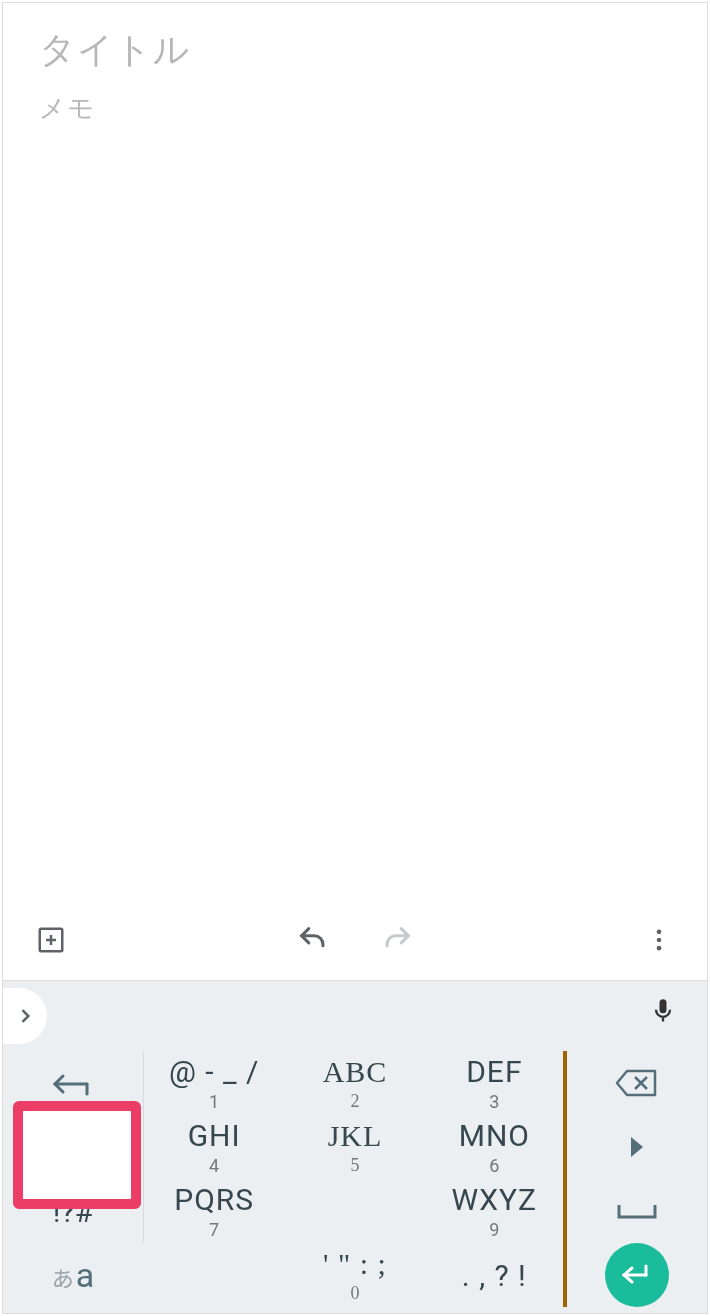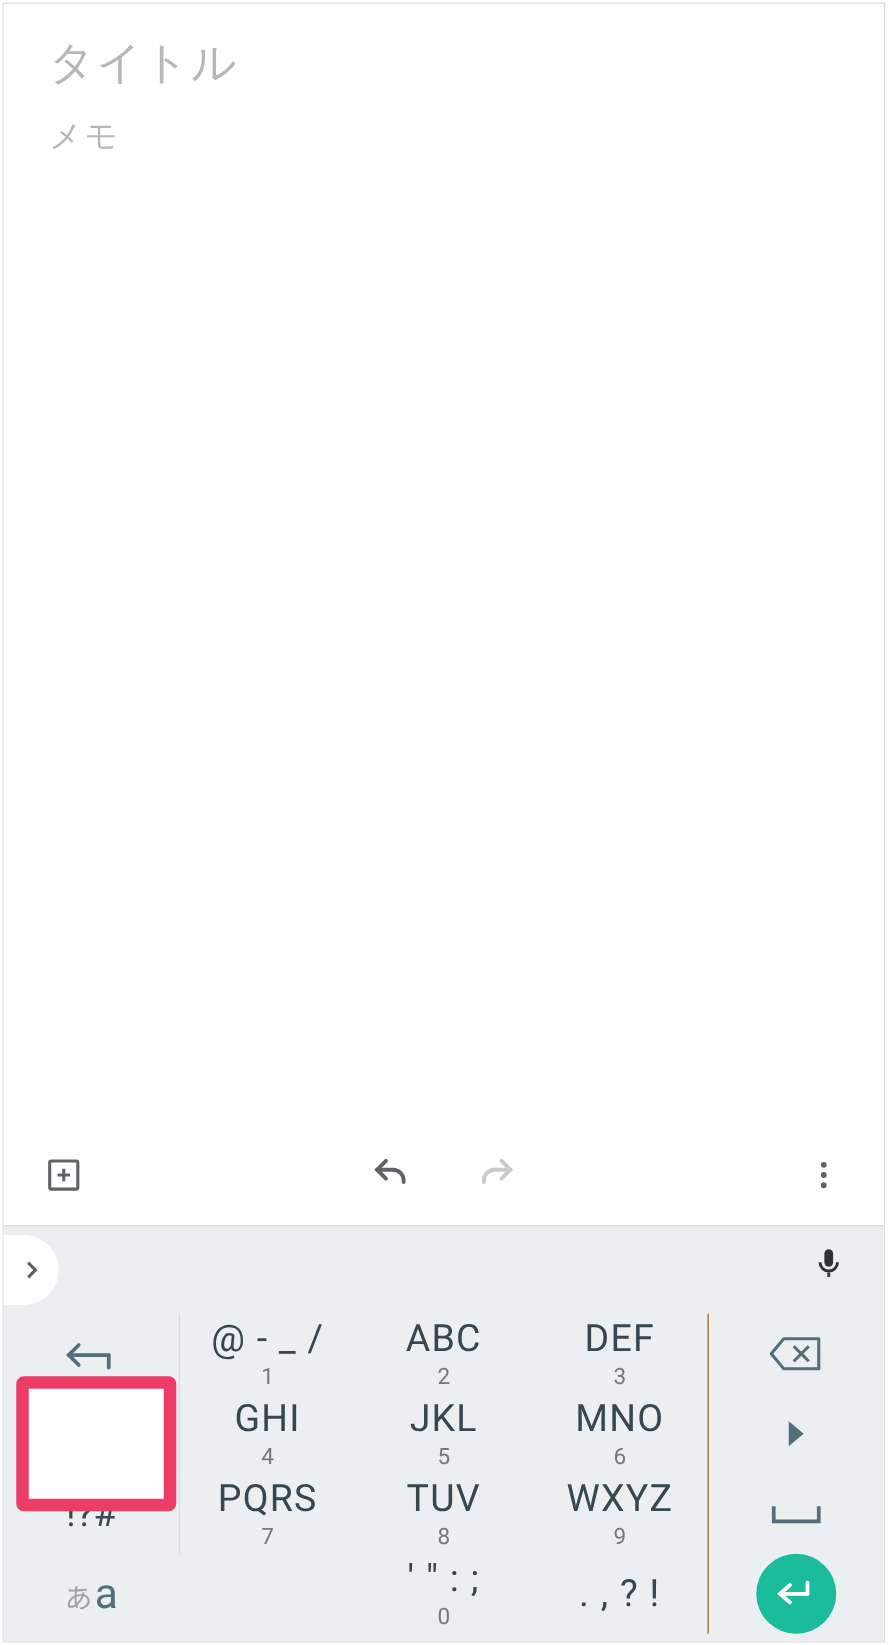--- a/index.html
+++ b/index.html
@@ -17,22 +17,22 @@
   .keyboard { background:#eceff1; display:flex; flex-direction:column; border-top:1px solid #ddd; }
   .suggest-bar { height:70px; display:flex; align-items:center; position:relative; }
   .suggest-tab { width:44px; height:56px; background:#fff; border-radius:0 28px 28px 0; display:flex; align-items:center; justify-content:center; color:#5f6368; }
   .mic { position:absolute; right:30px; top:16px; color:#333; }
   .key-grid { flex:1; display:grid; grid-template-columns: 140px 1fr 1fr 1fr 140px; grid-template-rows: repeat(4, 1fr); padding-bottom:6px; }
   .key { display:flex; flex-direction:column; align-items:center; justify-content:center; color:#37474f; cursor:pointer; user-select:none; position:relative; }
   .key .main { font-size:30px; font-weight:400; letter-spacing:1px; }
   .key .sub { font-size:18px; color:#70797f; margin-top:2px; }
   .side { color:#546e7a; }
   .vline-l { border-left:1px solid #d6dbde; }
-  .vline-r { border-right:1px solid #a16207; }
-  .col1 { grid-column:1; } .col2{grid-column:2;} .col3{grid-column:3;} .col4{grid-column:4;} .col5{grid-column:5;}
+  .vline-r { border-right:4px solid #a16207; }
+  .col1 { grid-column:1; } .col2{grid-column:2;} .col3{grid-column:3;font-family:Liberation Serif, serif;} .col4{grid-column:4;} .col5{grid-column:5;}
   .row1{grid-row:1;} .row2{grid-row:2;justify-content:center;} .row3{grid-row:3;} .row4{grid-row:4;}
   .mode-key .jp { font-size:22px; color:#9aa3a8; margin-right:2px; }
   .mode-key .en { font-size:34px; color:#546e7a; }
   .enter-circle { width:64px; height:64px; border-radius:50%; background:#1abc9c; display:flex; align-items:center; justify-content:center; }
   .highlight-box { position:absolute; border:10px solid #ec3d66; border-radius:6px; pointer-events:none; background:#fff; }
   .sym-label { font-size:30px; color:#37474f; }
   svg { display:block; }
 </style>
 </head>
 <body>
@@ -143,24 +143,20 @@
           </svg>
       </div>
 
       <div class="key side col1 row3" style="position:relative;">
         <span class="sym-label">!?#</span>
       </div>
       <div class="key col2 row3 vline-l">
           <span class="main">PQRS</span>
           <span class="sub">7</span>
         </div>
-      <div class="key col3 row3">
-          <span class="main">TUV</span>
-          <span class="sub">8</span>
-        </div>
       <div class="key col4 row3 vline-r">
           <span class="main">WXYZ</span>
           <span class="sub">9</span>
         </div>
       <div class="key side col5 row3">
         <svg width="48" height="24" viewBox="0 0 48 24" fill="none" stroke="#546e7a" stroke-width="3">
             <polyline points="6 6 6 18 42 18 42 6"></polyline>
           </svg>
       </div>
 

